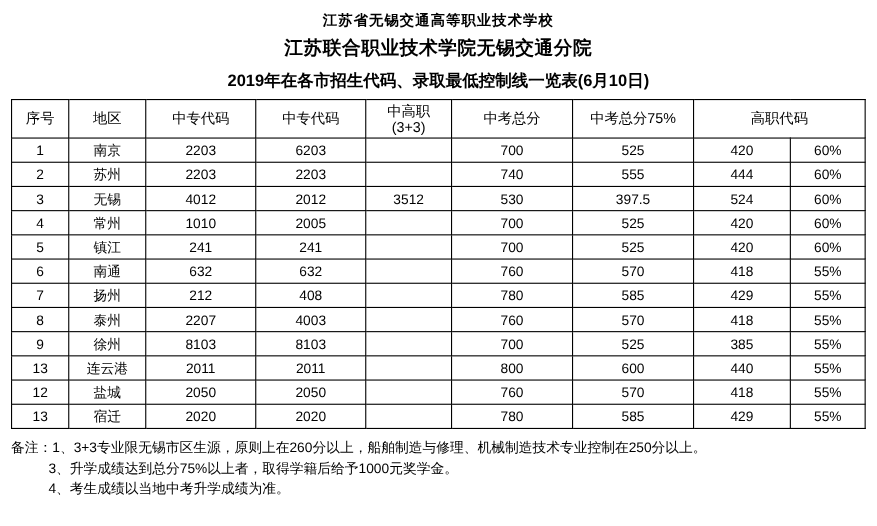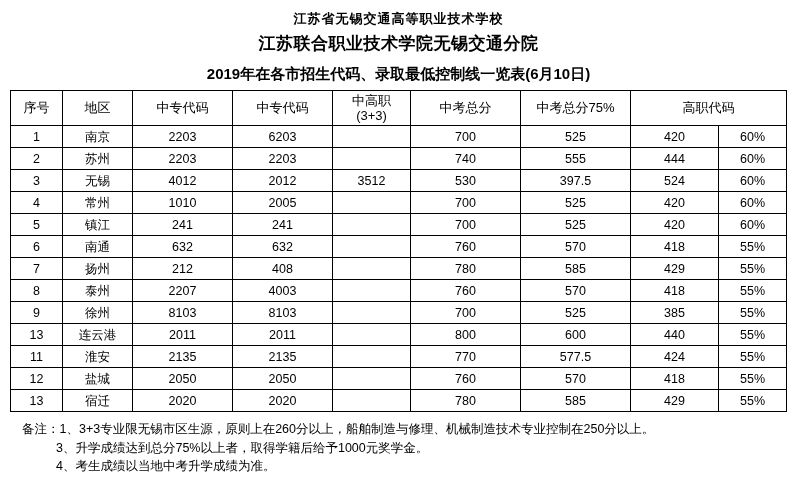--- a/index.html
+++ b/index.html
@@ -78,21 +78,20 @@
     line-height: 15px;
   }
   .notes {
     margin: 8px 0 0 0;
     padding-left: 10px;
     font-size: 12.5px;
     line-height: 18.5px;
   }
   .notes .note-line {
     white-space: nowrap;
-    margin-left: 12px;
   }
   .notes-label {
     display: inline;
   }
 </style>
 </head>
 <body>
 
 <div class="page">
 
@@ -234,31 +233,20 @@
         <td>连云港</td>
         <td>2011</td>
         <td>2011</td>
         <td></td>
         <td>800</td>
         <td>600</td>
         <td>440</td>
         <td>55%</td>
       </tr>
       <tr>
-        <td>11</td>
-        <td>淮安</td>
-        <td>2135</td>
-        <td>2135</td>
-        <td></td>
-        <td>770</td>
-        <td>577.5</td>
-        <td>424</td>
-        <td>55%</td>
-      </tr>
-      <tr>
         <td>12</td>
         <td>盐城</td>
         <td>2050</td>
         <td>2050</td>
         <td></td>
         <td>760</td>
         <td>570</td>
         <td>418</td>
         <td>55%</td>
       </tr>

